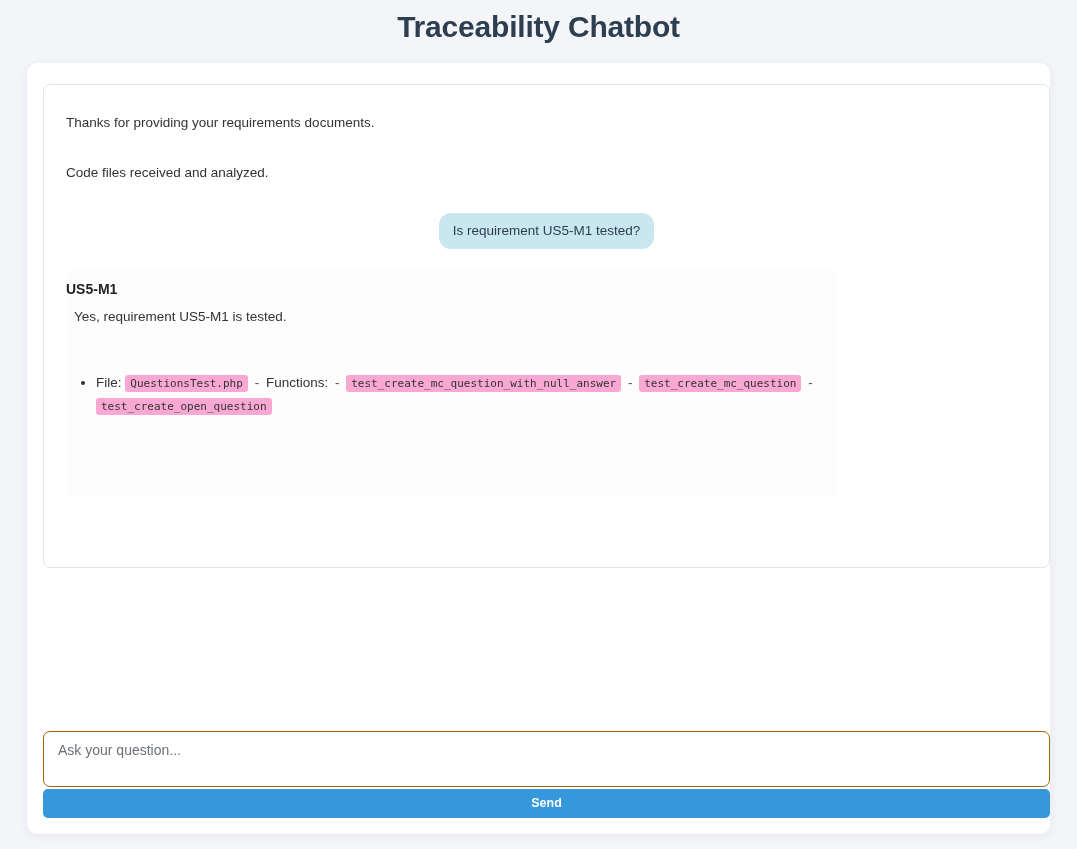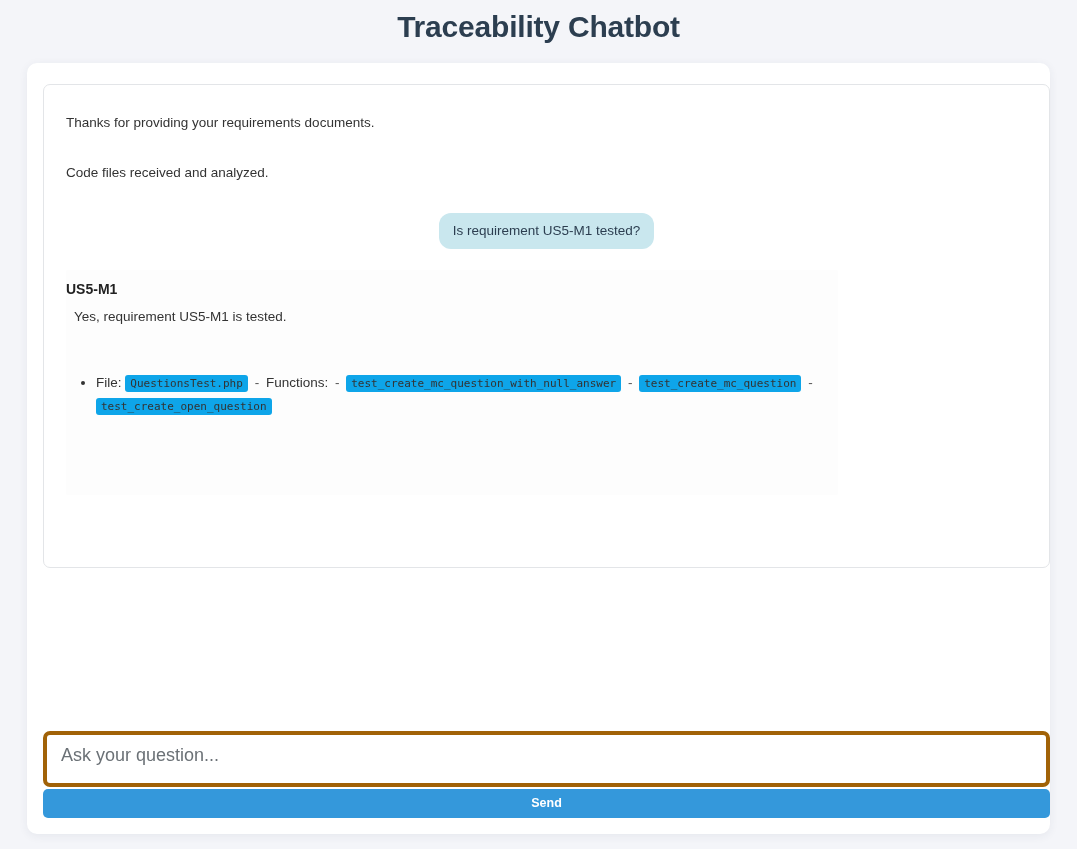--- a/index.html
+++ b/index.html
@@ -121,44 +121,44 @@
     list-style: disc;
   }
   .bot-list li {
     font-size: 13.5px;
     color: #333333;
     line-height: 22px;
   }
   code.inline {
     font-family: "DejaVu Sans Mono", monospace;
     font-size: 11px;
-    background: #0ea5e9;
+    background: #f9a8d4;
     color: #333333;
     padding: 2px 5px;
     border-radius: 3px;
     white-space: nowrap;
   }
   .dash { color: #555555; padding: 0 3px; }
 
   
   .composer {
     position: absolute;
     left: 43px;
     top: 731px;
     width: 1007px;
   }
   .question-input {
     display: block;
     width: 1007px;
     height: 56px;
     background: #ffffff;
-    border: 4px solid #a16207;
+    border: 1px solid #a16207;
     border-radius: 7px;
     font-family: "Liberation Sans", sans-serif;
-    font-size: 18px;
+    font-size: 14px;
     color: #b91c1c;
     padding: 10px 14px;
     outline: none;
     resize: none;
   }
   .question-input::placeholder { color: #6b7176; }
 
   .send-button {
     display: block;
     width: 1007px;

